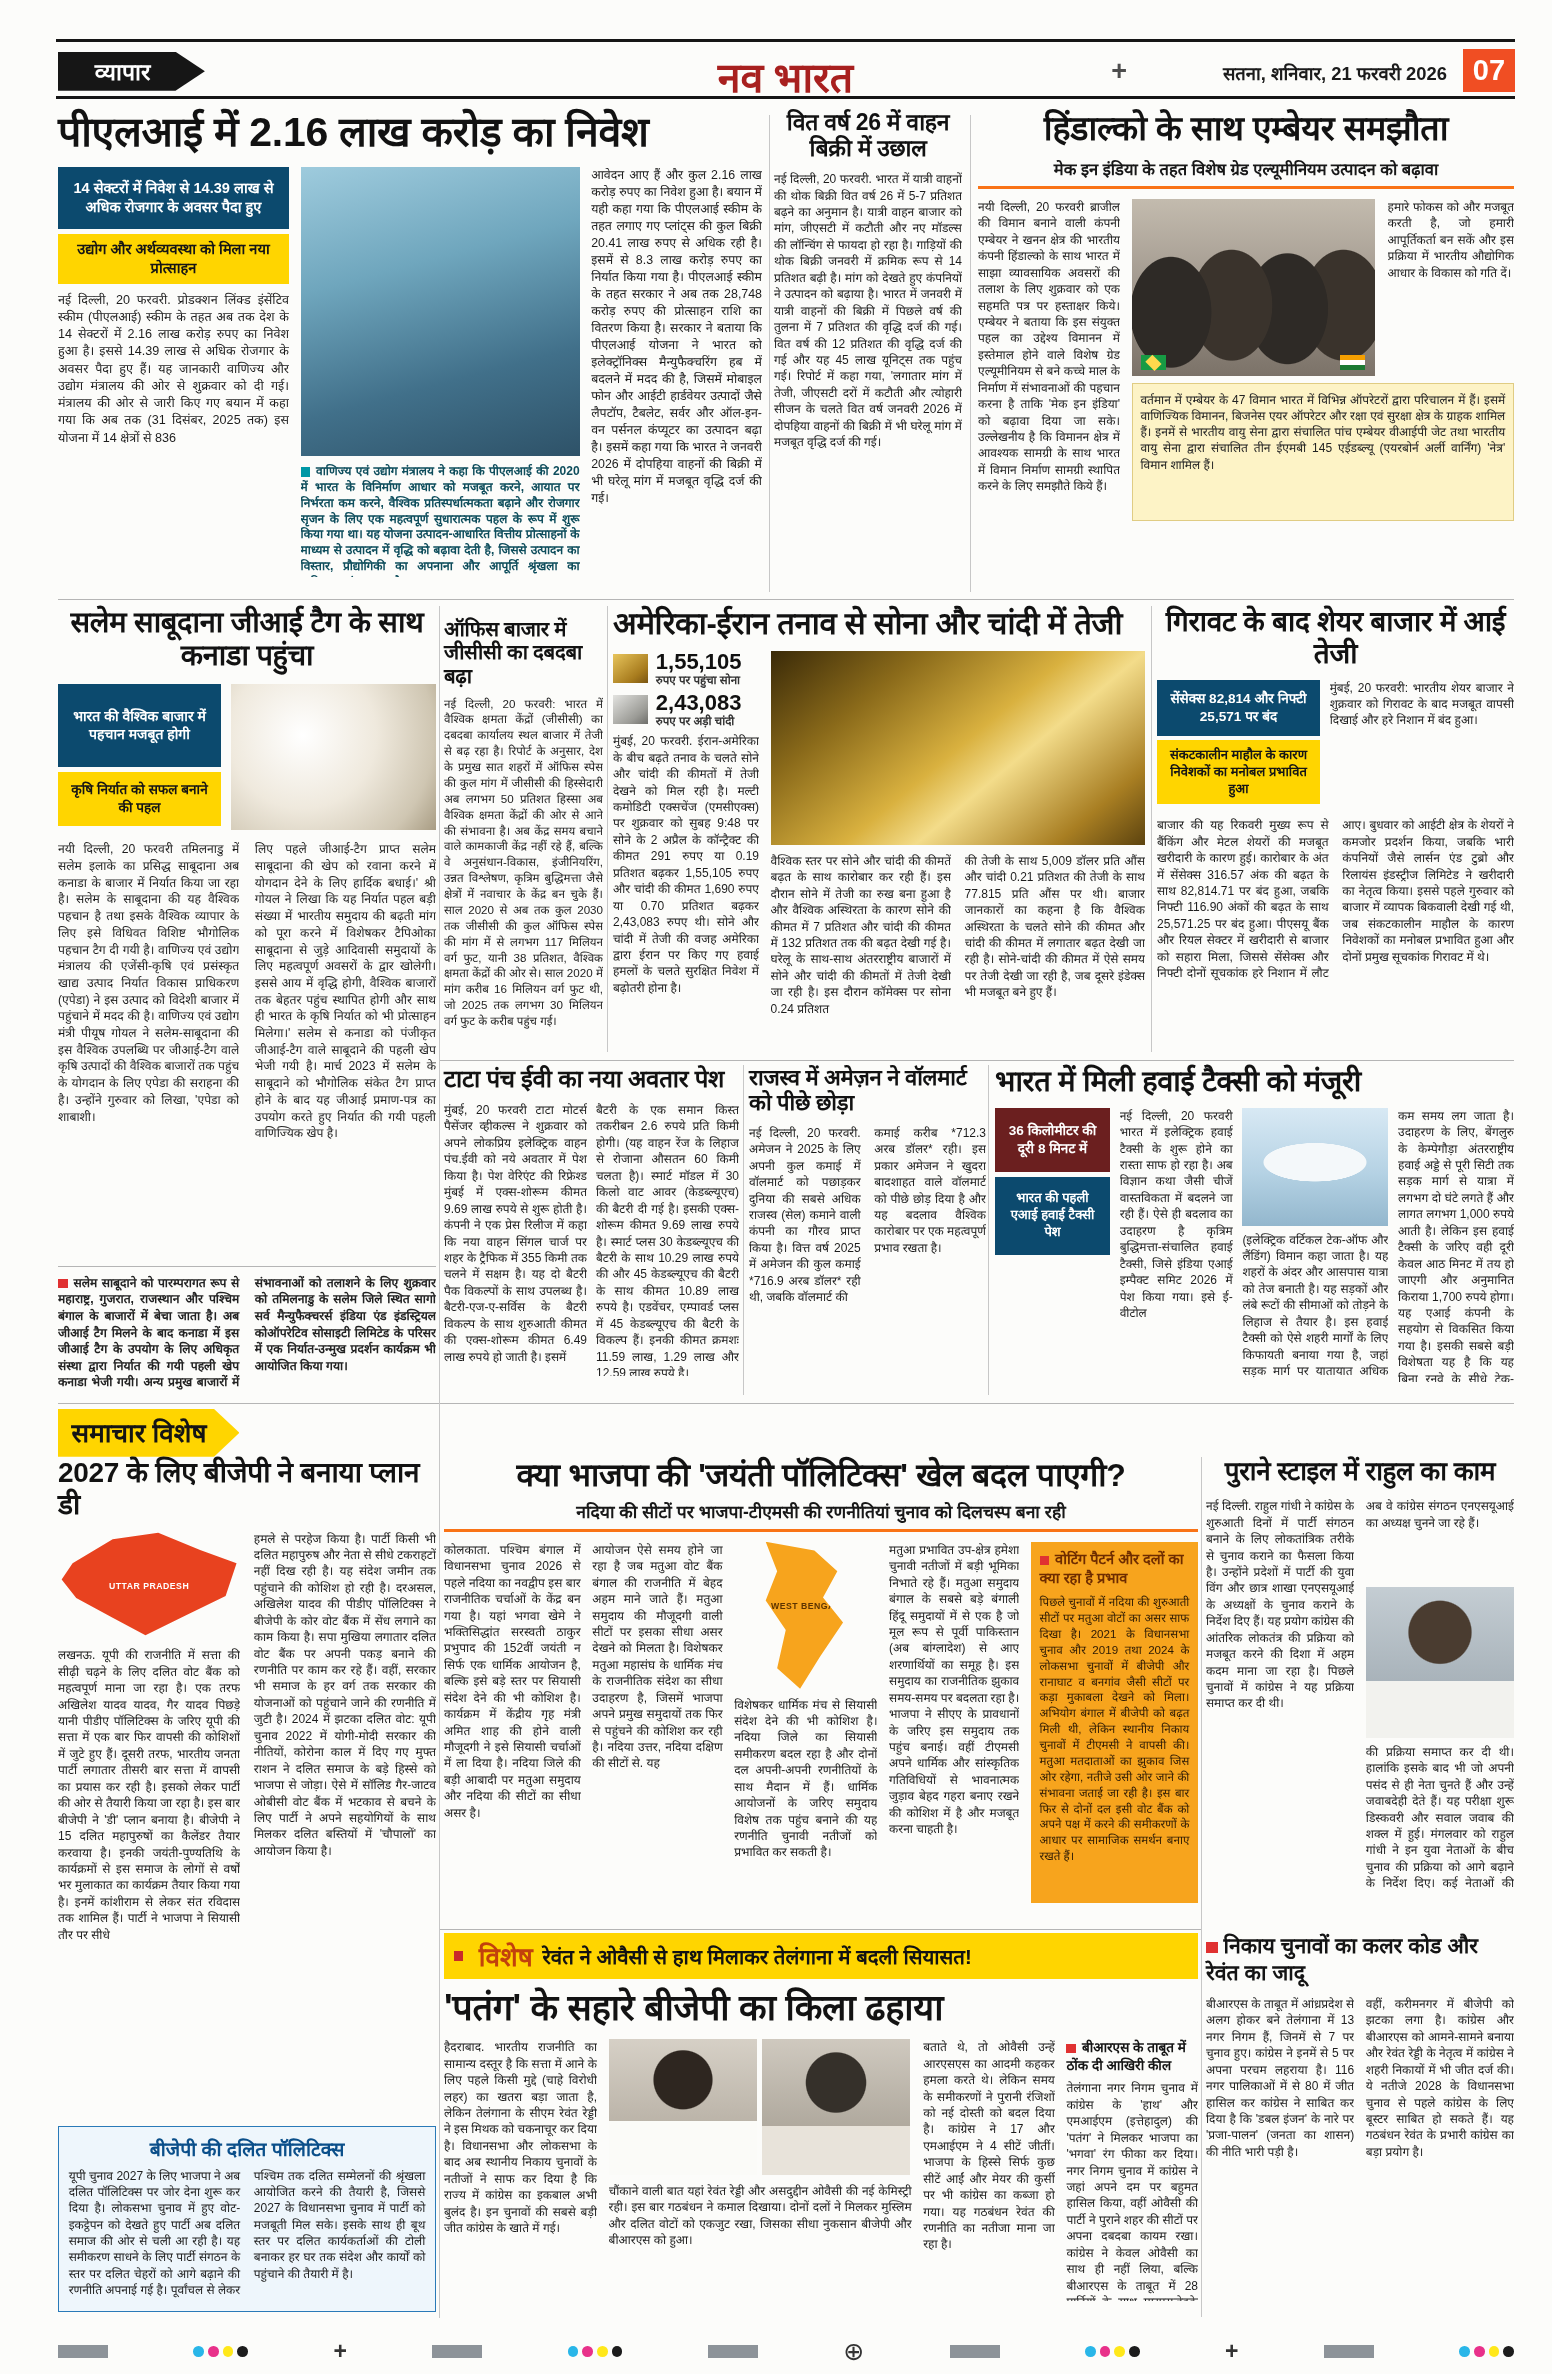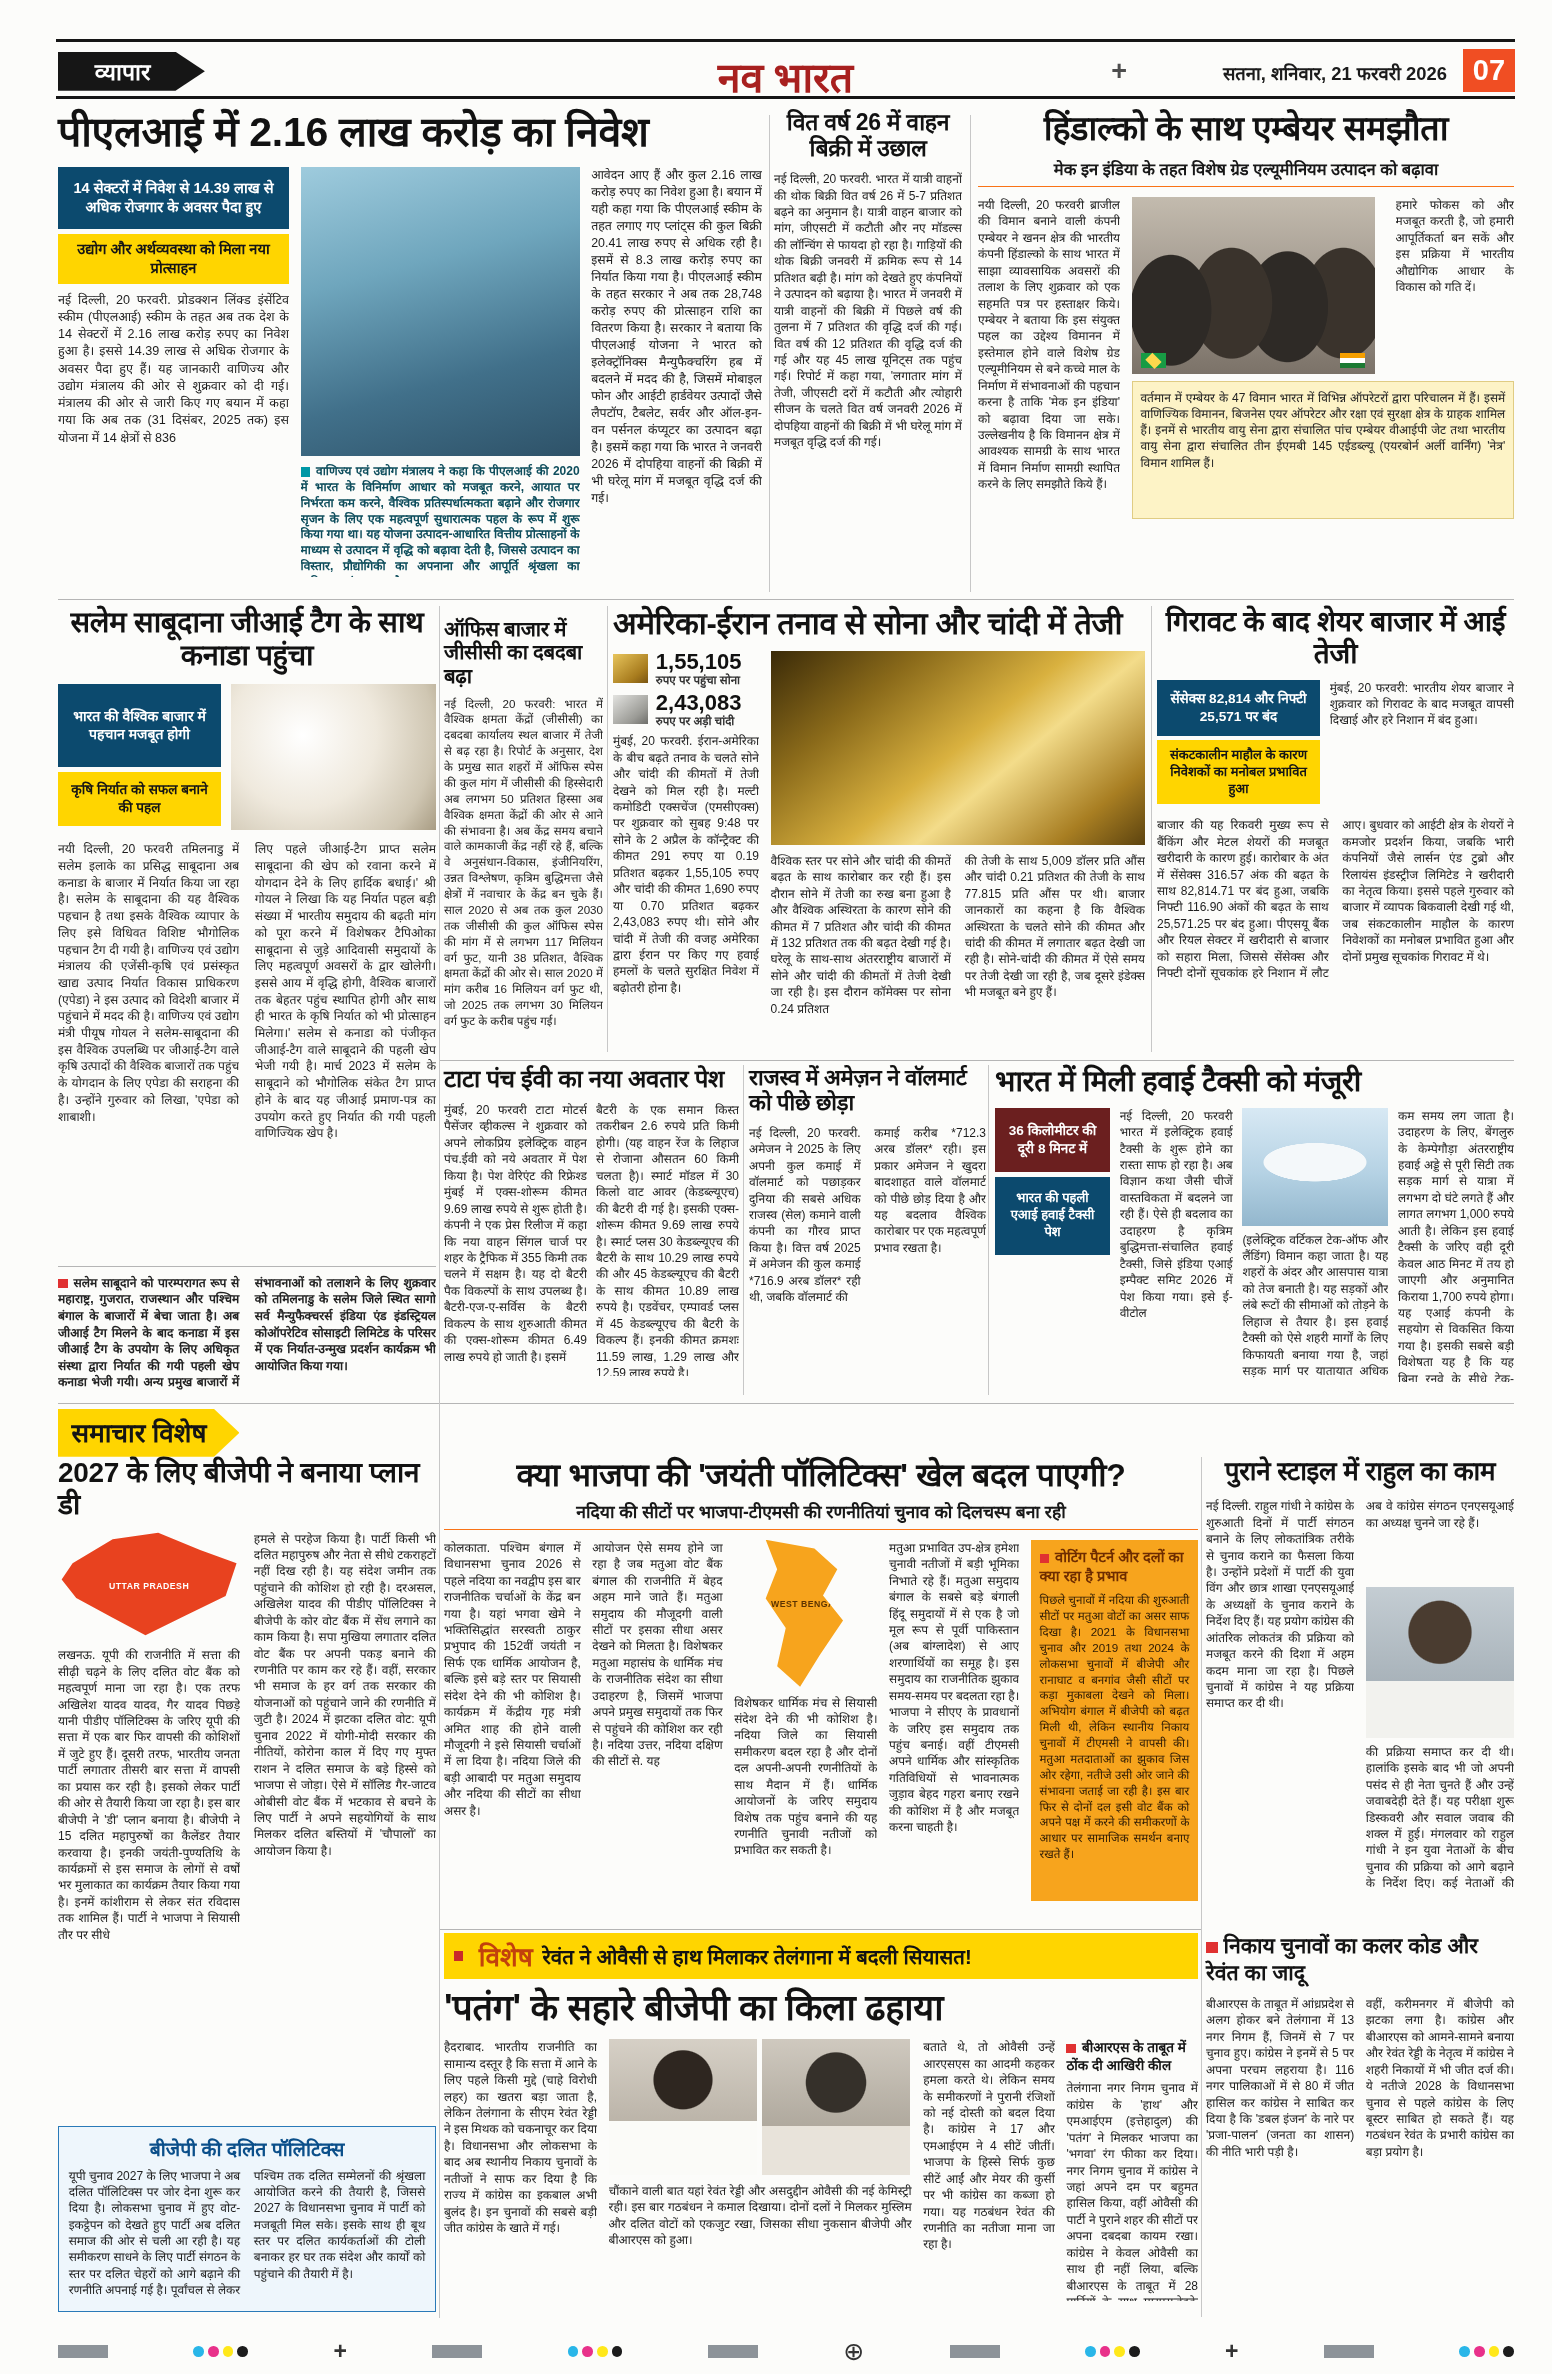--- a/index.html
+++ b/index.html
@@ -29,21 +29,21 @@
   .pale-yellow{background:#fdf3c6;border:1px solid #e0cc83;padding:7.8px;font-size:12px;line-height:1.36;color:#222;text-align:justify;overflow:hidden;}
   .salem-bottom{border-top:1px solid #b5b5b5;padding-top:7.8px;font-size:12.2px;font-weight:bold;color:#222;line-height:1.36;text-align:justify;columns:2;column-gap:15.5px;overflow:hidden;}
   .price-row{display:flex;align-items:center;gap:7.8px;margin-bottom:5.8px;}
   .goldchip{width:35px;height:29px;flex:none;background:linear-gradient(140deg,#e8c55c,#a87c1e 70%,#7a5512);}
   .price{font-size:22px;font-weight:bold;color:#111;line-height:1;}
   .price-sub{font-size:11.6px;font-weight:bold;color:#333;line-height:1.15;}
   .news-tag{background:#ffd500;color:#141414;font-weight:bold;font-size:26px;padding:4.9px 33px 6.8px 13.6px;clip-path:polygon(0 0,86% 0,100% 50%,86% 100%,0 100%);}
   .blue-box{border:1.9px solid #2a7ab8;background:#eef6fc;padding:7.8px 9.7px;overflow:hidden;}
   .blue-box-title{color:#0b4f8a;font-weight:bold;font-size:19.4px;text-align:center;padding-bottom:5.8px;}
   .blue-box-text{font-size:12px;line-height:1.36;color:#1d1d1d;text-align:justify;columns:2;column-gap:13.6px;}
-  .subhead2{text-align:center;font-weight:bold;font-size:17.5px;color:#181818;padding:5.8px 0;border-bottom:1px solid #f97316;}
+  .subhead2{text-align:center;font-weight:bold;font-size:17.5px;color:#181818;padding:5.8px 0;border-bottom:3px solid #f97316;}
   .orange-box{background:#f7a41d;padding:8.7px;overflow:hidden;}
   .orange-title{font-weight:bold;font-size:14.6px;color:#6e2c00;line-height:1.3;margin-bottom:5.8px;}
   .orange-text{font-size:11.6px;line-height:1.37;color:#2c1a05;text-align:justify;}
   .special-bar{background:#ffd500;display:flex;align-items:center;gap:9.7px;padding:4.9px 9.7px;}
   .special-label{color:#c2410c;font-weight:bold;font-size:26px;flex:none;}
   .special-text{color:#121212;font-weight:bold;font-size:20.4px;}
   .lead-bold{font-weight:bold;font-size:13.6px;color:#141414;line-height:1.3;}
   .nikay-head{font-weight:bold;font-size:21.3px;color:#141414;line-height:1.25;}
   .map-label{position:absolute;left:0;right:0;top:46%;text-align:center;color:#fff;font-size:8.7px;font-weight:bold;letter-spacing:0.5px;}
   .map-label2{position:absolute;left:0;right:0;top:40%;text-align:center;color:#5c3300;font-size:8.7px;font-weight:bold;letter-spacing:0.5px;}
@@ -124,21 +124,21 @@
     <h2 class="hl" style="font-size:23px;text-align:center;">वित वर्ष 26 में वाहन बिक्री में उछाल</h2>
     <p class="body" style="font-size:12px;margin-top:9.7px;height:408px;">नई दिल्ली, 20 फरवरी. भारत में यात्री वाहनों की थोक बिक्री वित वर्ष 26 में 5-7 प्रतिशत बढ़ने का अनुमान है। यात्री वाहन बाजार को मांग, जीएसटी में कटौती और नए मॉडल्स की लॉन्चिंग से फायदा हो रहा है। गाड़ियों की थोक बिक्री जनवरी में क्रमिक रूप से 14 प्रतिशत बढ़ी है। मांग को देखते हुए कंपनियों ने उत्पादन को बढ़ाया है। भारत में जनवरी में यात्री वाहनों की बिक्री में पिछले वर्ष की तुलना में 7 प्रतिशत की वृद्धि दर्ज की गई। वित वर्ष की 12 प्रतिशत की वृद्धि दर्ज की गई और यह 45 लाख यूनिट्स तक पहुंच गई। रिपोर्ट में कहा गया, 'लगातार मांग में तेजी, जीएसटी दरों में कटौती और त्योहारी सीजन के चलते वित वर्ष जनवरी 2026 में दोपहिया वाहनों की बिक्री में भी घरेलू मांग में मजबूत वृद्धि दर्ज की गई।</p>
   </section>
 
   <section class="abs" style="left:978px;top:109px;width:536px;height:487px;">
     <h1 class="hl" style="font-size:34px;text-align:center;">हिंडाल्को के साथ एम्बेयर समझौता</h1>
     <div class="subhead2" style="font-size:16.5px;margin-top:3.9px;">मेक इन इंडिया के तहत विशेष ग्रेड एल्यूमीनियम उत्पादन को बढ़ावा</div>
     <div style="display:flex;gap:11.6px;margin-top:9.7px;">
       <p class="body" style="width:142px;flex:none;font-size:12px;height:388px;">नयी दिल्ली, 20 फरवरी ब्राजील की विमान बनाने वाली कंपनी एम्बेयर ने खनन क्षेत्र की भारतीय कंपनी हिंडाल्को के साथ भारत में साझा व्यावसायिक अवसरों की तलाश के लिए शुक्रवार को एक सहमति पत्र पर हस्ताक्षर किये। एम्बेयर ने बताया कि इस संयुक्त पहल का उद्देश्य विमानन में इस्तेमाल होने वाले विशेष ग्रेड एल्यूमीनियम से बने कच्चे माल के निर्माण में संभावनाओं की पहचान करना है ताकि 'मेक इन इंडिया' को बढ़ावा दिया जा सके। उल्लेखनीय है कि विमानन क्षेत्र में आवश्यक सामग्री के साथ भारत में विमान निर्माण सामग्री स्थापित करने के लिए समझौते किये हैं।</p>
       <div style="flex:1;">
-        <div style="display:flex;gap:21px;">
+        <div style="display:flex;gap:13px;">
           <div class="img-ph ph-meeting" style="width:243px;height:177px;flex:none;">
             <div class="flagchip flag-br"></div>
             <div class="flagchip flag-in"></div>
           </div>
           <p class="body" style="flex:1;font-size:12px;height:177px;">हमारे फोकस को और मजबूत करती है, जो हमारी आपूर्तिकर्ता बन सकें और इस प्रक्रिया में भारतीय औद्योगिक आधार के विकास को गति दें।</p>
         </div>
         <div class="pale-yellow" style="margin-top:6.8px;height:138px;">वर्तमान में एम्बेयर के 47 विमान भारत में विभिन्न ऑपरेटरों द्वारा परिचालन में हैं। इसमें वाणिज्यिक विमानन, बिजनेस एयर ऑपरेटर और रक्षा एवं सुरक्षा क्षेत्र के ग्राहक शामिल हैं। इनमें से भारतीय वायु सेना द्वारा संचालित पांच एम्बेयर वीआईपी जेट तथा भारतीय वायु सेना द्वारा संचालित तीन ईएमबी 145 एईडब्ल्यू (एयरबोर्न अर्ली वार्निंग) 'नेत्र' विमान शामिल हैं।</div>
       </div>
     </div>
   </section>

